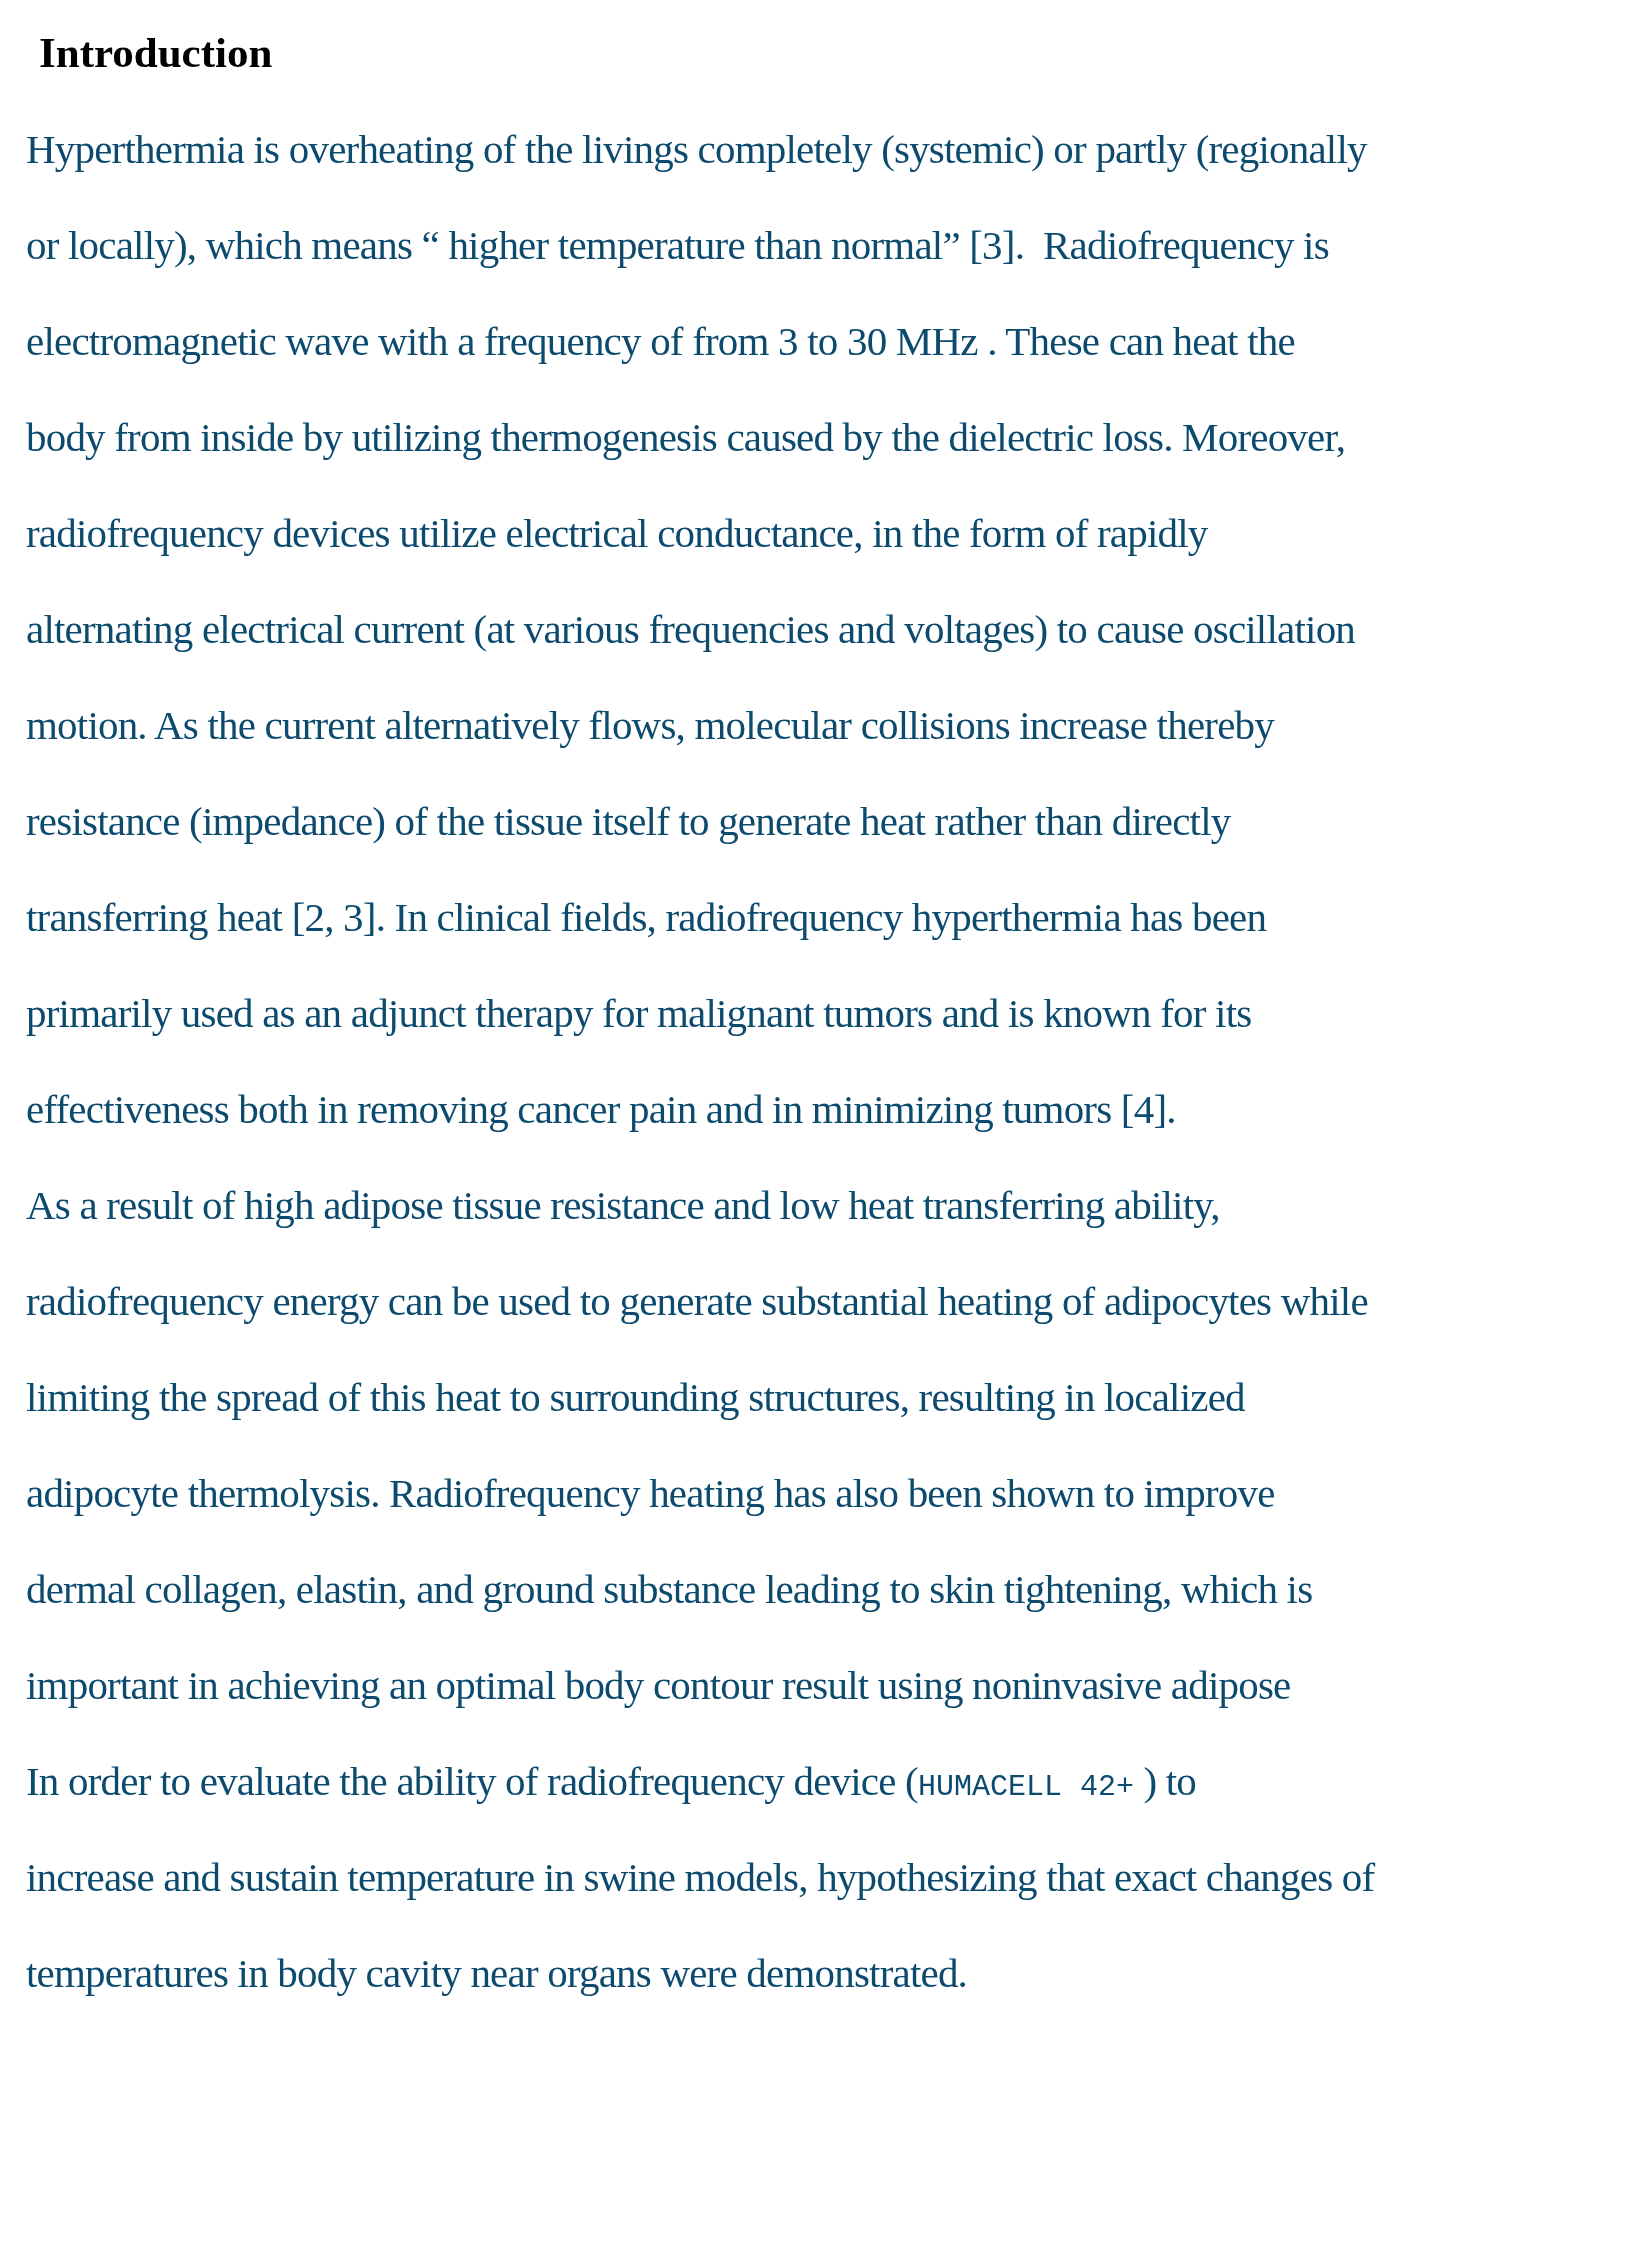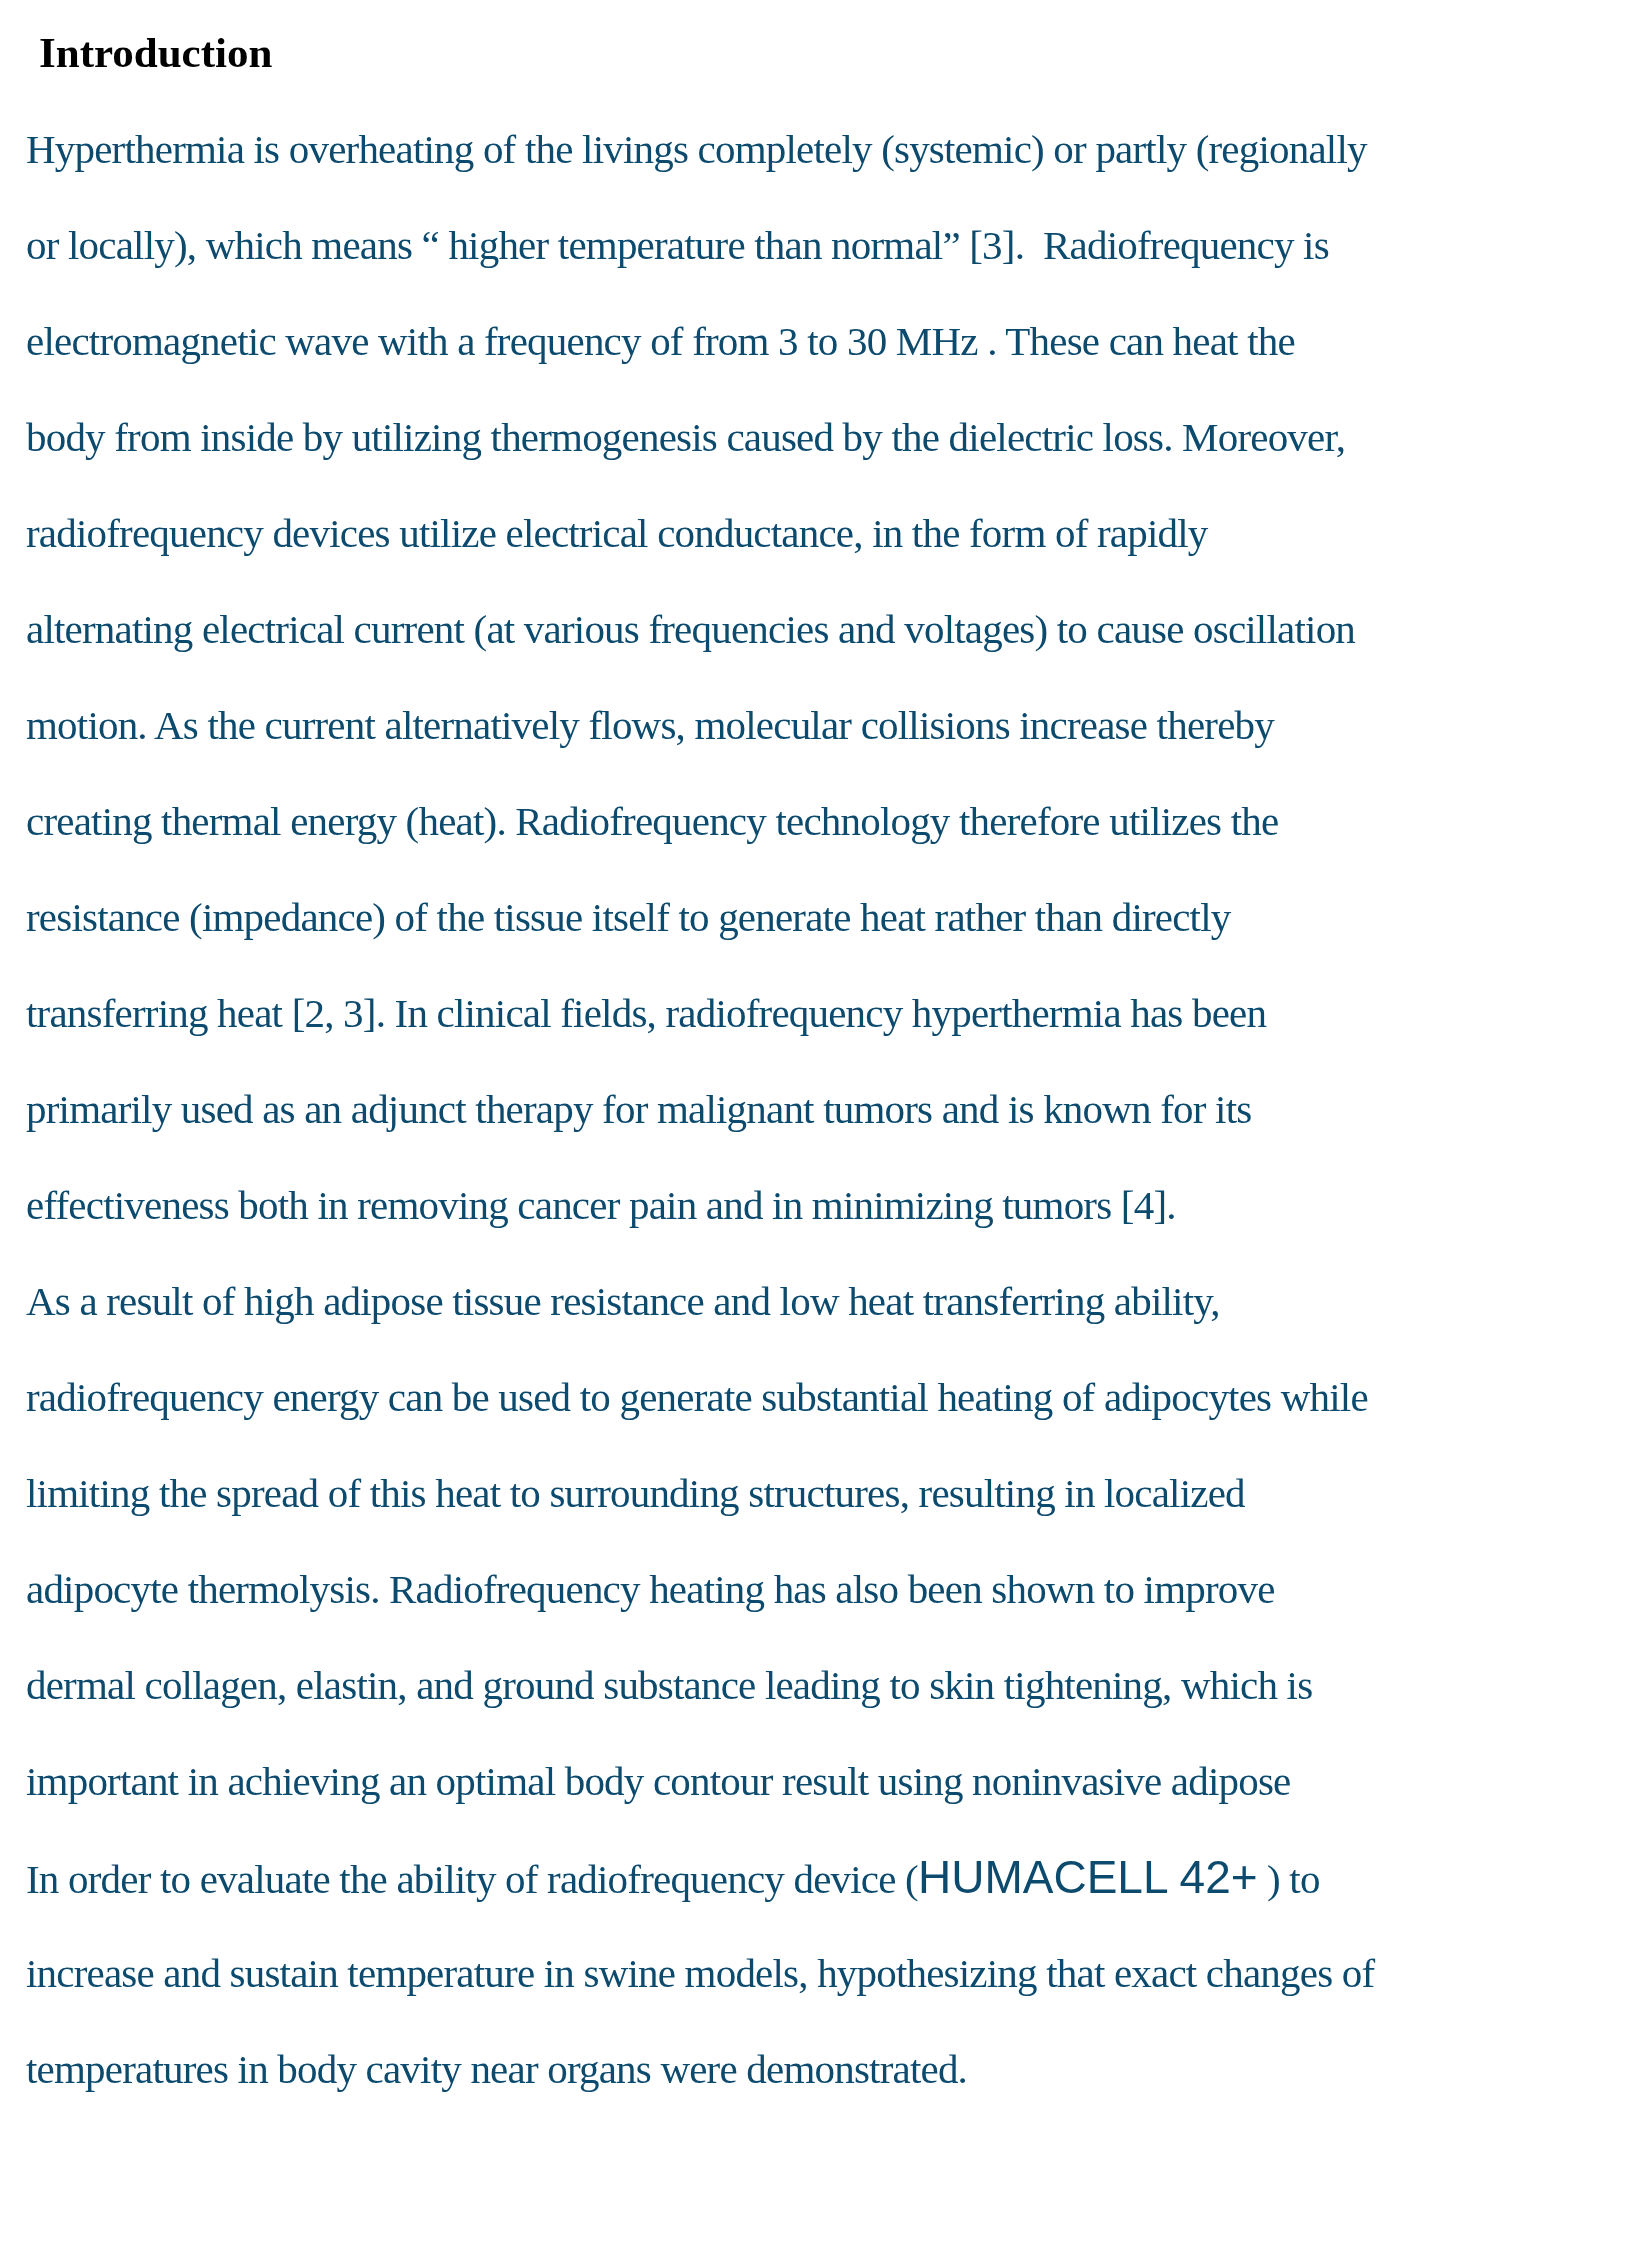--- a/index.html
+++ b/index.html
@@ -31,41 +31,40 @@
     }
     .line {
       font-size: 41px;
       line-height: 96px;
       height: 96px;
       white-space: pre;
       letter-spacing: -0.8px;
       color: #0c4a6e;
     }
     .brand {
-      font-size: 46px;
+      font-size: 30px;
       letter-spacing: 0px;
-      font-family: Liberation Sans, sans-serif;
+      font-family: Liberation Mono, monospace;
     }
   </style>
 </head>
 <body>
 
 <div class="page">
 
   <h1 class="heading">Introduction</h1>
 
   <div class="para">
       <div class="line">Hyperthermia is overheating of the livings completely (systemic) or partly (regionally</div>
       <div class="line">or locally), which means “ higher temperature than normal” [3].  Radiofrequency is</div>
       <div class="line">electromagnetic wave with a frequency of from 3 to 30 MHz . These can heat the</div>
       <div class="line">body from inside by utilizing thermogenesis caused by the dielectric loss. Moreover,</div>
       <div class="line">radiofrequency devices utilize electrical conductance, in the form of rapidly</div>
       <div class="line">alternating electrical current (at various frequencies and voltages) to cause oscillation</div>
       <div class="line">motion. As the current alternatively flows, molecular collisions increase thereby</div>
-      <div class="line">creating thermal energy (heat). Radiofrequency technology therefore utilizes the</div>
       <div class="line">resistance (impedance) of the tissue itself to generate heat rather than directly</div>
       <div class="line">transferring heat [2, 3]. In clinical fields, radiofrequency hyperthermia has been</div>
       <div class="line">primarily used as an adjunct therapy for malignant tumors and is known for its</div>
       <div class="line">effectiveness both in removing cancer pain and in minimizing tumors [4].</div>
     </div>
 
   <div class="para">
       <div class="line">As a result of high adipose tissue resistance and low heat transferring ability,</div>
       <div class="line">radiofrequency energy can be used to generate substantial heating of adipocytes while</div>
       <div class="line">limiting the spread of this heat to surrounding structures, resulting in localized</div>

